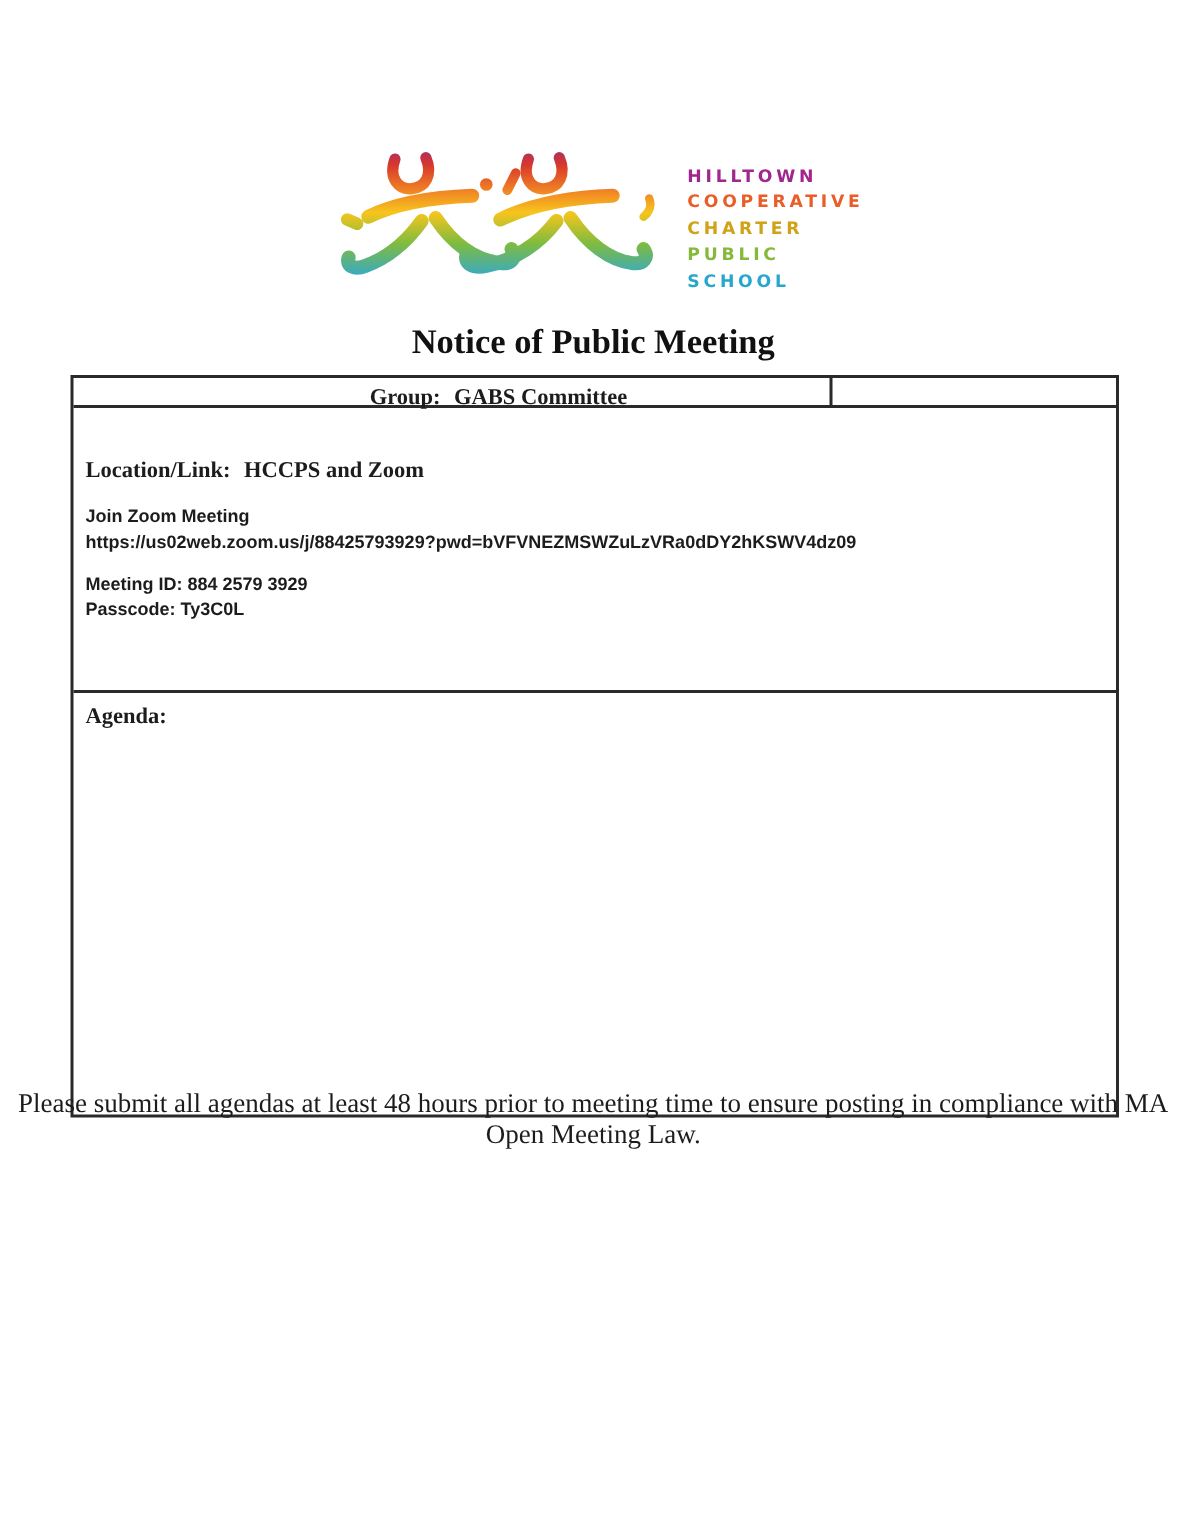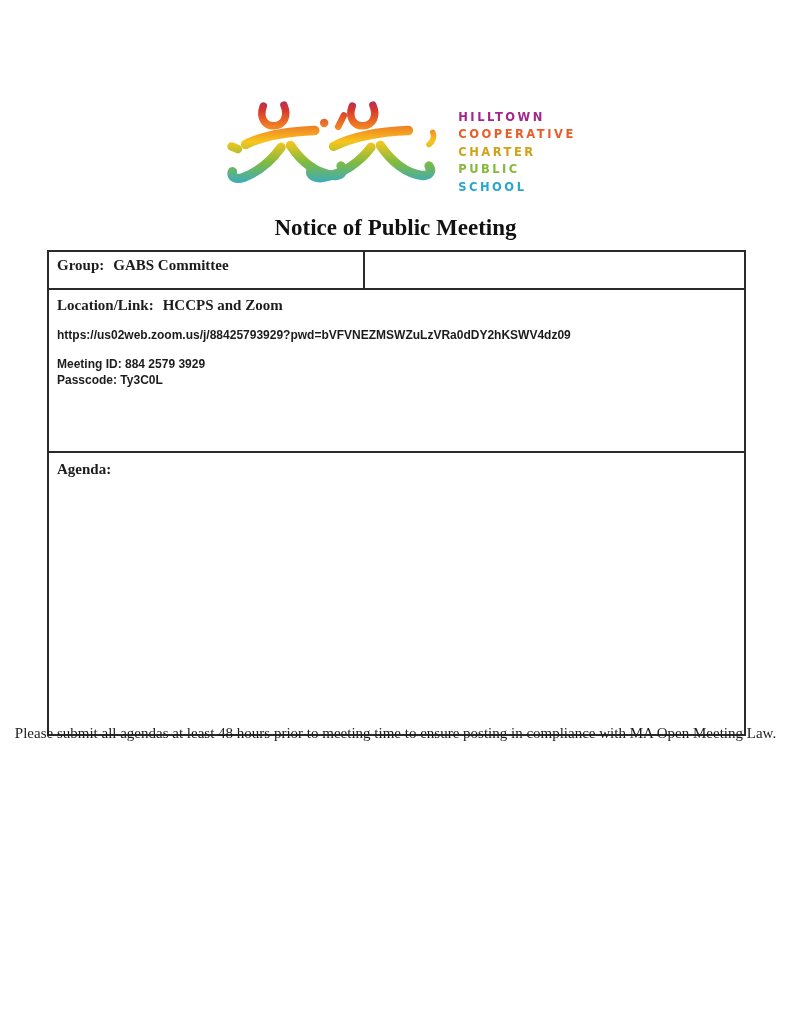--- a/index.html
+++ b/index.html
@@ -47,39 +47,41 @@
   .meeting-table {
     position: absolute;
     top: 250px; left: 47px;
     width: 699px;
     border: 2px solid #2a2a2a;
     font-size: 15px;
   }
   .row-top {
     display: flex;
     border-bottom: 2px solid #2a2a2a;
-    height: 38px;
+    height: 20px;
+    justify-content: center;
   }
   .cell-group {
     width: 316px;
     border-right: 2px solid #2a2a2a;
     padding: 5px 8px;
     font-weight: bold;
   }
   .cell-datetime {
     flex: 1;
     padding: 5px 8px;
     font-weight: bold;
   }
   .label-gap { margin-left: 9px; }
 
   .row-location {
     height: 163px;
     border-bottom: 2px solid #2a2a2a;
     padding: 7px 8px;
+    margin-top: 27px;
   }
   .location-line { font-weight: bold; }
   .zoom-block {
     margin-top: 13px;
     font-family: "Liberation Sans", sans-serif;
     font-weight: bold;
     font-size: 12px;
     line-height: 16.5px;
   }
   .zoom-url {
@@ -100,21 +102,21 @@
     line-height: 16.6px;
   }
   .agenda-list li { padding-left: 8px; }
 
   
   .footer-note {
     position: absolute;
     top: 725px; left: 0;
     width: 100%;
     text-align: center;
-    font-size: 15px;
+    font-size: 18px;
     color: #1c1c1c;
   }
 </style>
 </head>
 <body>
 
 <div class="page">
 
   <div class="logo">
     <svg class="logo-figures" viewBox="0 0 230 110" xmlns="http://www.w3.org/2000/svg" aria-hidden="true">
@@ -165,20 +167,21 @@
       <div class="cell-group">
         <span>Group:</span><span class="label-gap">GABS Committee</span>
       </div>
     </div>
 
     <div class="row-location">
       <div class="location-line">
         <span>Location/Link:</span><span class="label-gap">HCCPS and Zoom</span>
       </div>
       <div class="zoom-block">
+        <div>Join Zoom Meeting</div>
         <div><a class="zoom-url" href="#">https://us02web.zoom.us/j/88425793929?pwd=bVFVNEZMSWZuLzVRa0dDY2hKSWV4dz09</a></div>
         <div class="zoom-ids">
           <div>Meeting ID: 884 2579 3929</div>
           <div>Passcode: Ty3C0L</div>
         </div>
       </div>
     </div>
 
     <div class="row-agenda">
       <div class="agenda-label">Agenda:</div>

